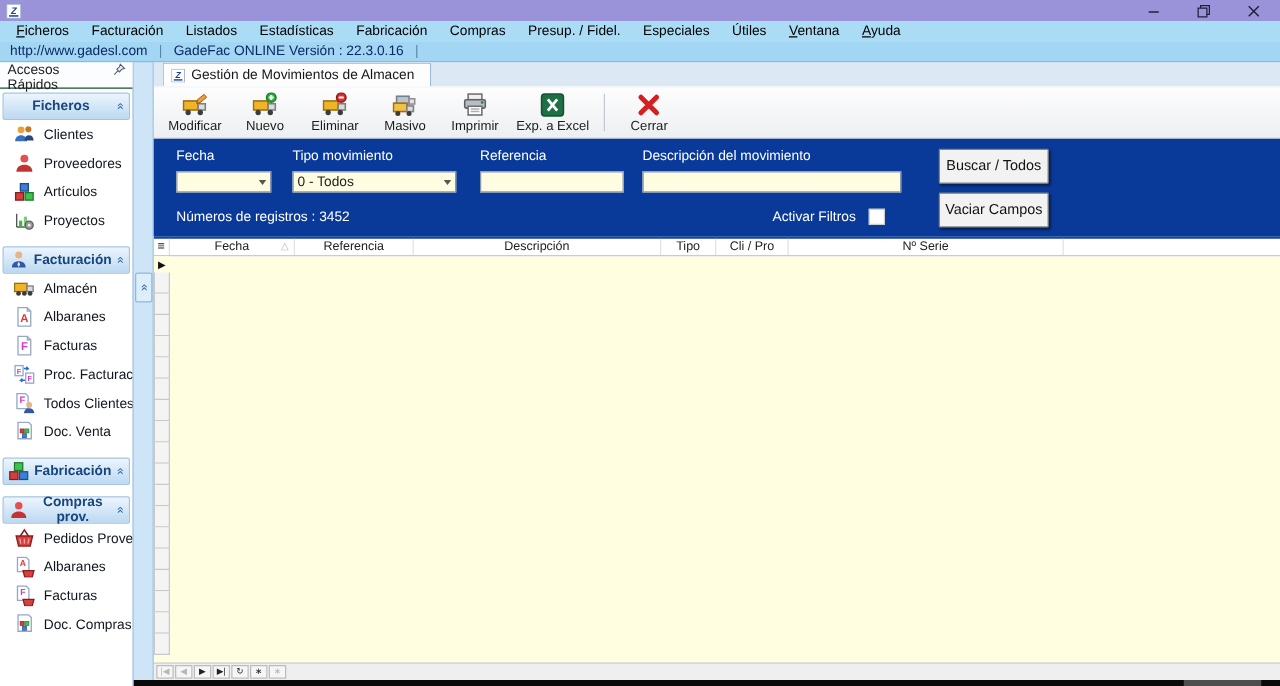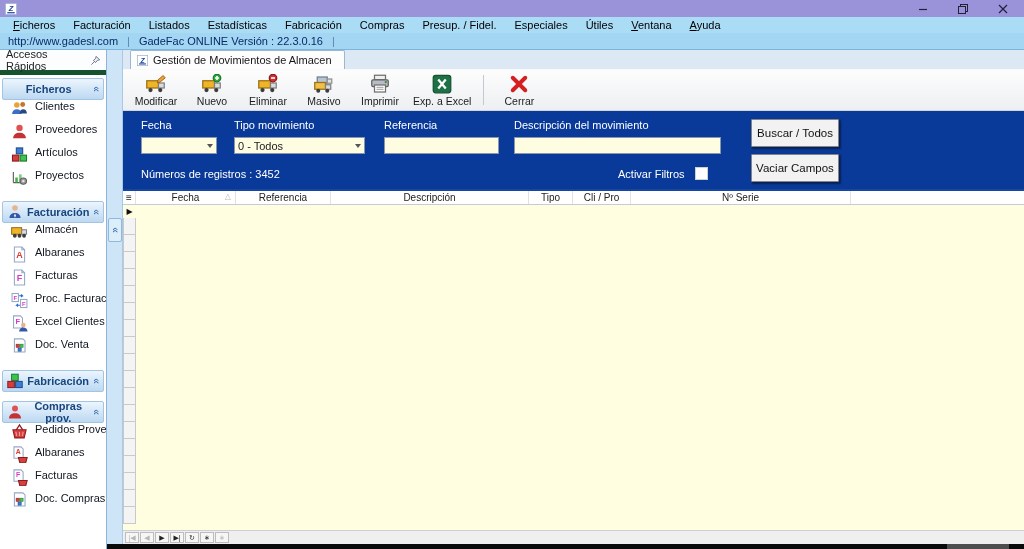--- a/index.html
+++ b/index.html
@@ -20,30 +20,30 @@
   
   .infobar{height:16px;background:#a2d6f3;border-bottom:1px solid #7fb4da;display:flex;align-items:center;padding:0 8px;gap:9px}
   .infobar .url,.infobar .ver{color:#0a2a66;white-space:nowrap}
   .infobar .sep{color:#5a84ad}
 
   
   .content{display:flex;height:500px;position:relative}
 
   
   .sidebar{width:106px;background:#fff;border-right:1px solid #8fb4d9;display:flex;flex-direction:column;flex:none}
-  .sb-header{height:20px;display:flex;align-items:center;padding:0 5px 0 6px;border-bottom:5px solid #14532d;color:#222;background:#fbfdff}
+  .sb-header{height:20px;display:flex;padding:0 5px 0 6px;border-bottom:1px solid #14532d;color:#222;background:#fbfdff}
   .sb-header .t{flex:1}
   .sb-header .ic{width:11px;height:11px}
   .sb-body{flex:1;padding-top:3px;overflow:hidden}
   .section{margin:0 2px 9px 2px}
   .sec-header{height:20px;background:linear-gradient(#ecf5fd,#bcd9f2);border:1px solid #a4c4e2;border-radius:2px;display:flex;align-items:center;padding:0 4px;gap:3px}
   .sec-header .ic{width:16px;height:16px;flex:none}
   .sec-label{font-weight:bold;color:#17457e;flex:1;text-align:center;font-size:11px}
   .sec-chev{color:#2a62b0;font-size:10px;transform:rotate(90deg);line-height:1}
-  .item{height:23px;display:flex;gap:7px;padding-left:9px;cursor:default}
+  .item{height:23px;display:flex;align-items:center;gap:7px;padding-left:9px;cursor:default}
   .item .ic{width:17px;height:17px;flex:none}
   .item .lbl{color:#10161f;white-space:nowrap}
 
   
   .strip{width:15px;background:#cde5f7;border-right:1px solid #a8c8e4;position:relative;flex:none}
   .strip-btn{position:absolute;top:168px;left:1px;width:12px;height:22px;background:#ddeefb;border:1px solid #90b8dc;border-radius:2px;display:flex;align-items:center;justify-content:center}
   .strip-btn span{color:#2a62b0;font-size:10px;transform:rotate(90deg);line-height:1}
 
   
   .main{flex:1;display:flex;flex-direction:column;background:#eef3f9;min-width:0;padding-bottom:6px}
@@ -258,21 +258,21 @@
         </div>
         <div class="item">
           <span class="ic">
               <svg viewBox="0 0 16 16">
                 <path d="M2.4 0.8h6.4l2 2v9.4H2.4z" fill="#fff" stroke="#96a8c8"></path>
                 <text x="6.4" y="8" font-size="7" font-weight="bold" fill="#d838c8" text-anchor="middle">F</text>
                 <circle cx="11.6" cy="9.4" r="2.2" fill="#e8b48a"></circle>
                 <path d="M7.6 15.6c.2-2.4 1.8-3.8 4-3.8s3.8 1.4 4 3.8z" fill="#3458a8"></path>
               </svg>
             </span>
-          <span class="lbl">Excel Clientes</span>
+          <span class="lbl">Todos Clientes</span>
         </div>
         <div class="item">
           <span class="ic">
               <svg viewBox="0 0 16 16">
                 <path d="M3.2 0.8h8l2 2v10.4h-10z" fill="#fff" stroke="#96a8c8"></path>
                 <rect x="4.8" y="5.8" width="3" height="3" fill="#d63e3e" stroke="#8c1c1c" stroke-width="0.5"></rect>
                 <rect x="8.4" y="5.8" width="3" height="3" fill="#3ec44e" stroke="#1c7a28" stroke-width="0.5"></rect>
                 <rect x="6.6" y="9.4" width="3" height="3" fill="#3e7fd6" stroke="#1c4a8c" stroke-width="0.5"></rect>
               </svg>
             </span>

